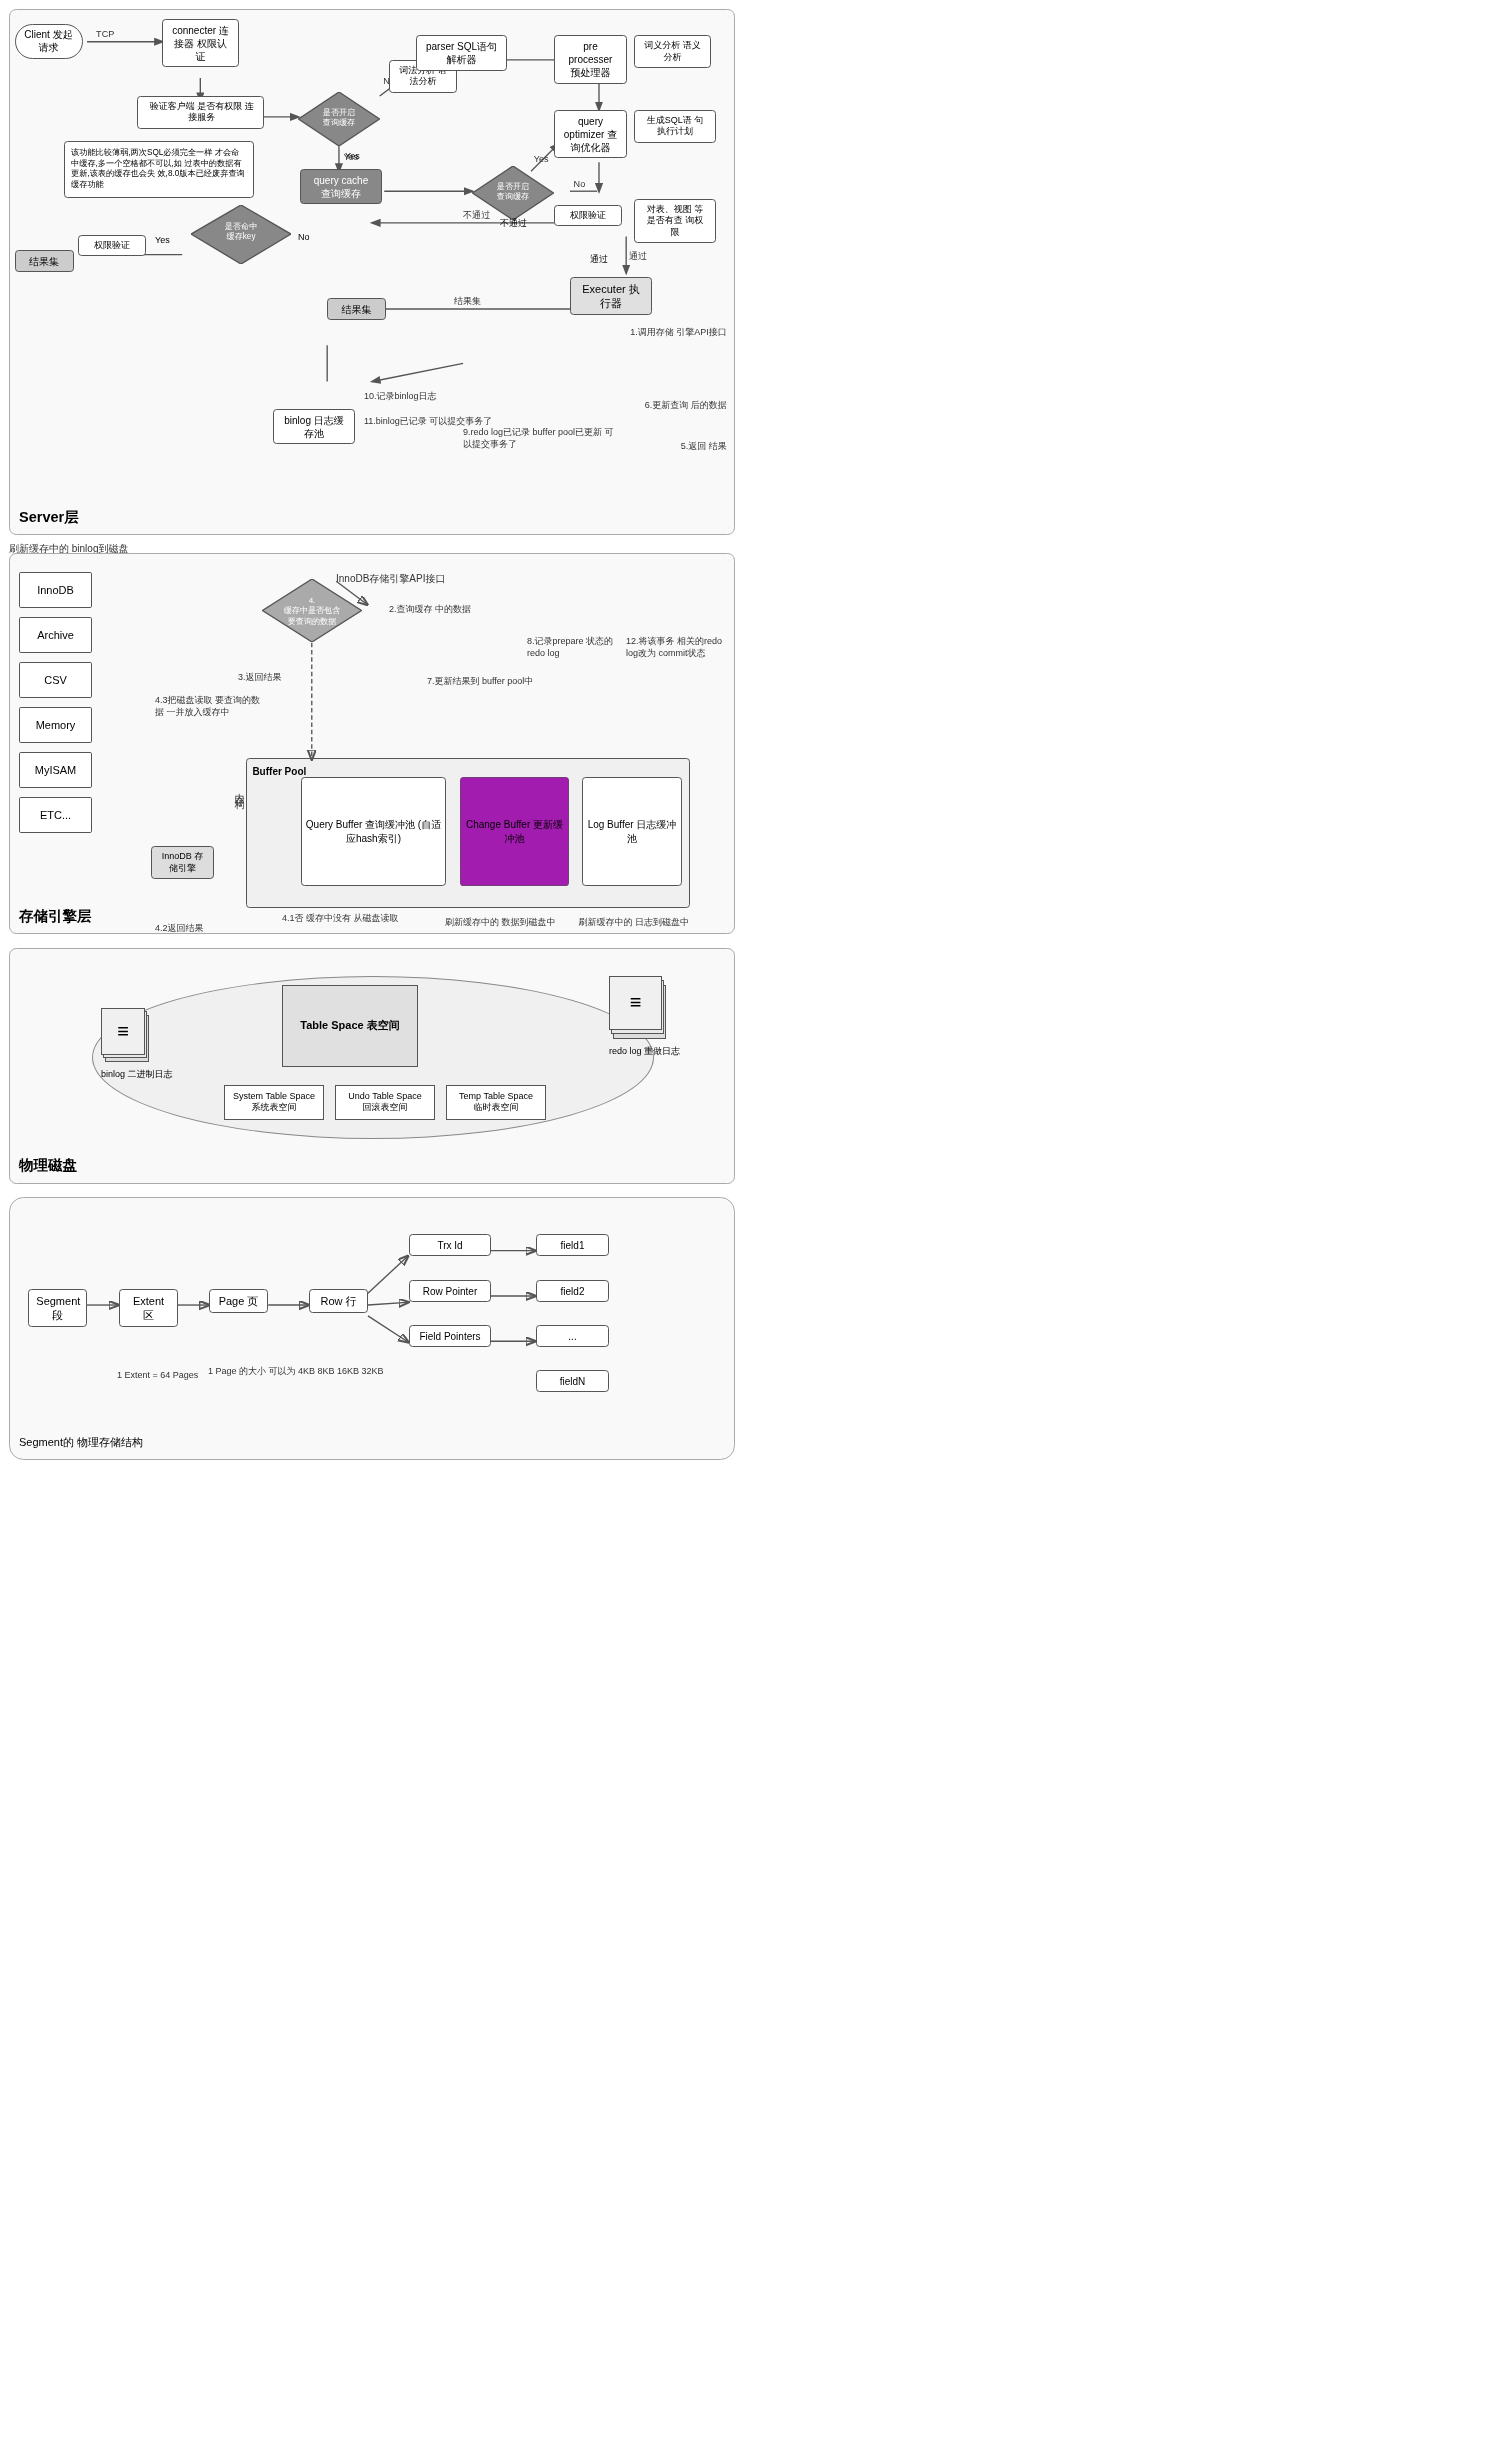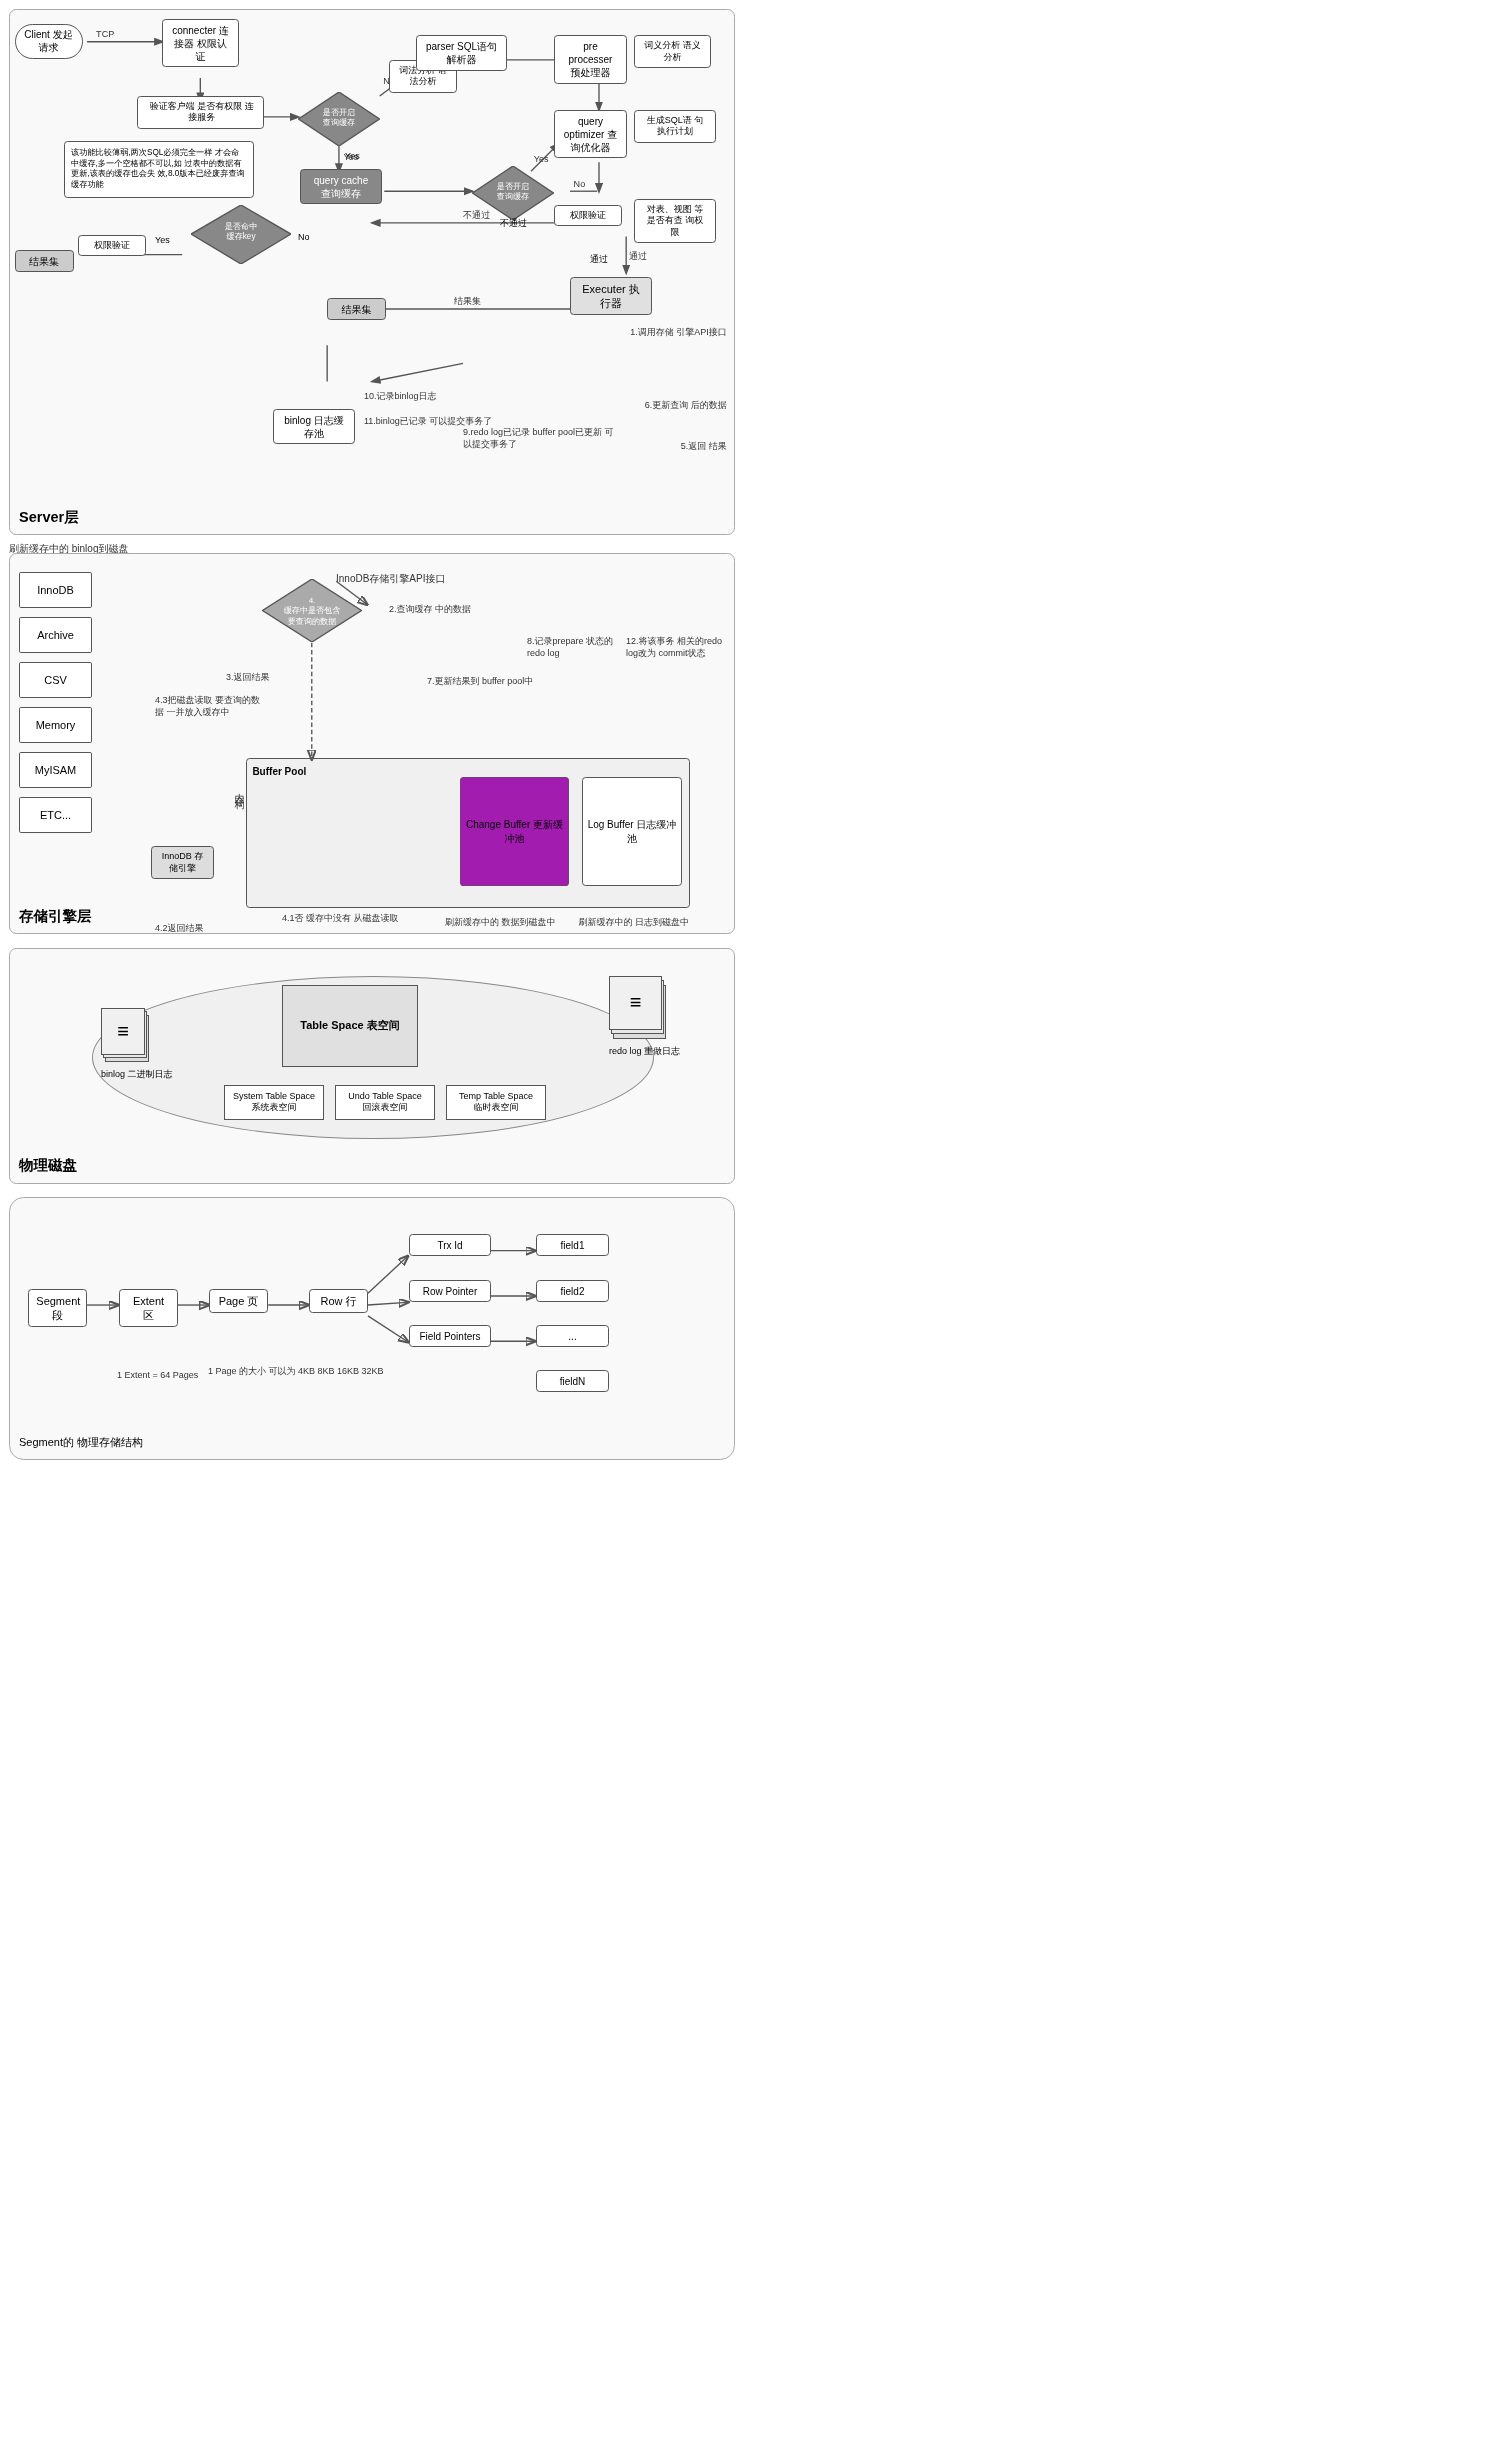--- a/index.html
+++ b/index.html
@@ -328,21 +328,21 @@
         <polygon points="55,0 110,35 55,70 0,35" fill="#aaa" stroke="#555" stroke-width="1.5"></polygon>
         <text x="55" y="27" text-anchor="middle" font-size="9" fill="white">4.</text>
         <text x="55" y="38" text-anchor="middle" font-size="9" fill="white">缓存中是否包含</text>
         <text x="55" y="50" text-anchor="middle" font-size="9" fill="white">要查询的数据</text>
       </svg>
     </div>
 
     <div class="annot" style="left:379px; top:50px;">2.查询缓存
 中的数据</div>
 
-    <div class="annot" style="left:216px; top:118px;">3.返回结果</div>
+    <div class="annot" style="left:228px; top:118px;">3.返回结果</div>
 
     <div class="annot" style="left:145px; top:141px; width:109px;">4.3把磁盘读取
 要查询的数据
 一并放入缓存中</div>
 
     <div class="annot" style="left:417px; top:122px;">7.更新结果到
 buffer pool中</div>
 
     <div class="annot" style="left:517px; top:82px; width:91px;">8.记录prepare
 状态的redo log</div>
@@ -353,20 +353,23 @@
 commit状态</div>
 
     <div class="annot" style="left:213px; top:231px; width:23px; writing-mode:vertical-rl; font-size:10px;">内
 存
 构</div>
 
     <div style="position:absolute; left:236px; top:204px; width:444px; height:150px; border:1.4px solid #555; border-radius:3.6px; background:#f0f0f0;">
 
       <div style="position:absolute; left:5.4px; top:7.3px; font-size:10px; font-weight:bold;">Buffer Pool</div>
 
+      <div style="position:absolute; left:54px; top:18px; width:145px; height:109px; border:1.4px solid #555; background:#fff; border-radius:3.6px; display:flex; align-items:center; justify-content:center; text-align:center; font-size:10px;">Query Buffer
+查询缓冲池
+(自适应hash索引)</div>
 
       <div style="position:absolute; left:213px; top:18px; width:109px; height:109px; border:1.4px dashed #555; background:#a21caf; border-radius:3.6px; display:flex; align-items:center; justify-content:center; text-align:center; font-size:10px;">Change Buffer
 更新缓冲池</div>
 
       <div style="position:absolute; left:335px; top:18px; width:100px; height:109px; border:1.4px solid #555; background:#fff; border-radius:3.6px; display:flex; align-items:center; justify-content:center; text-align:center; font-size:10px;">Log Buffer
 日志缓冲池</div>
     </div>
 
     <svg class="flow-svg" width="734" height="376" viewBox="0 0 810 415">
       <defs>

